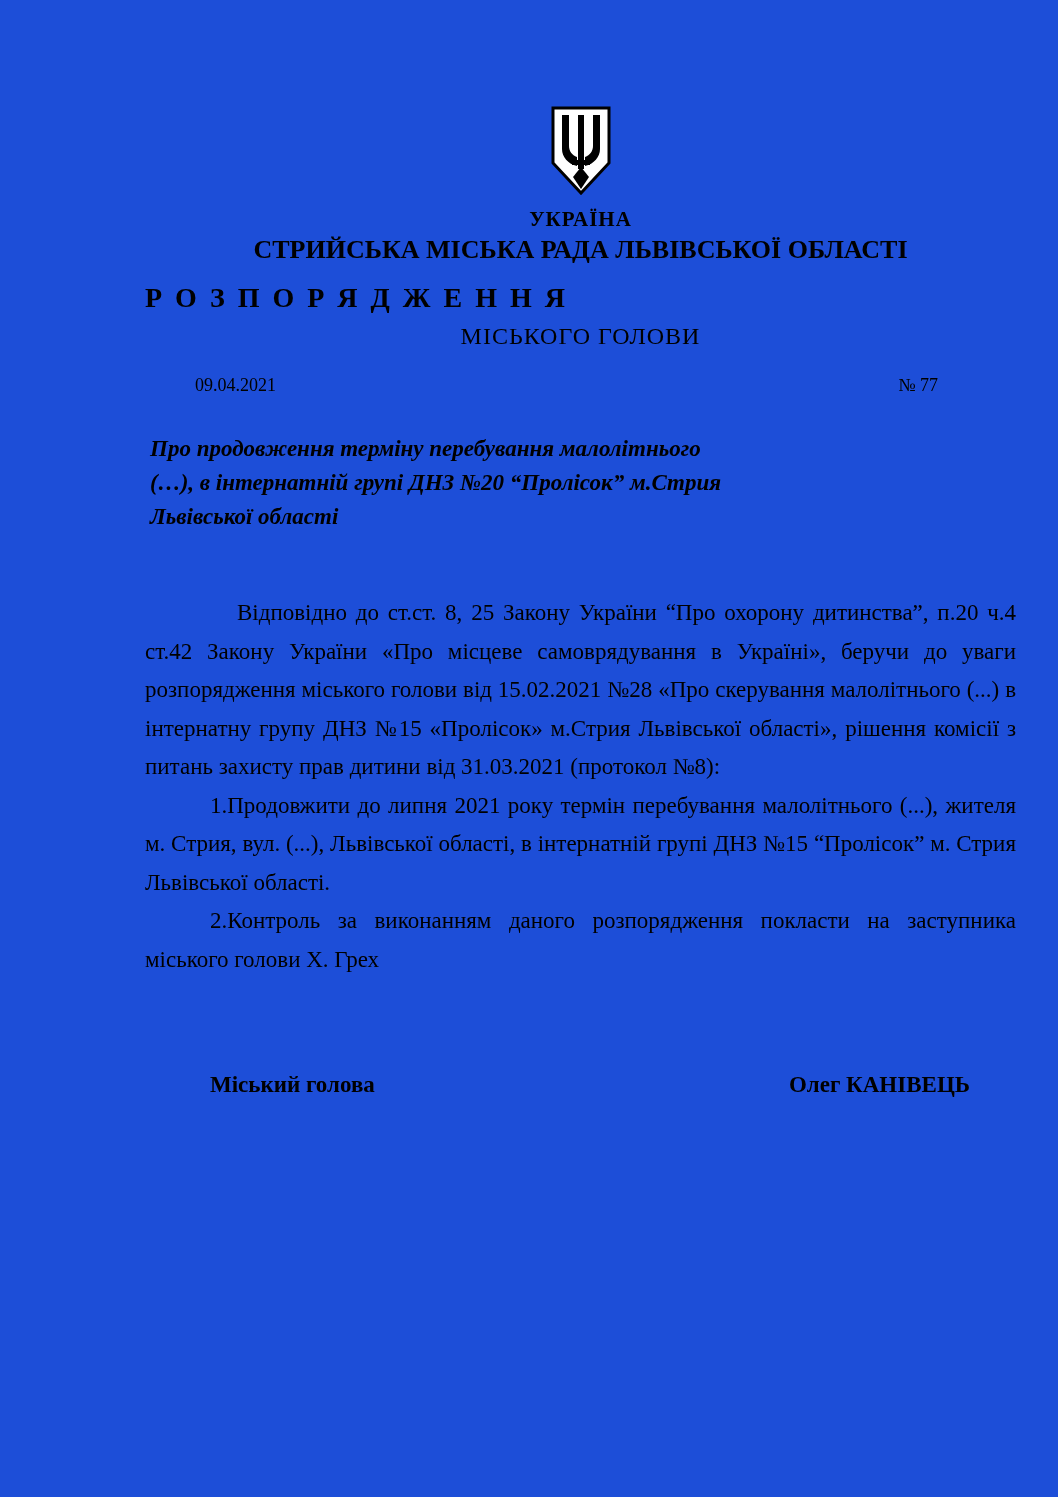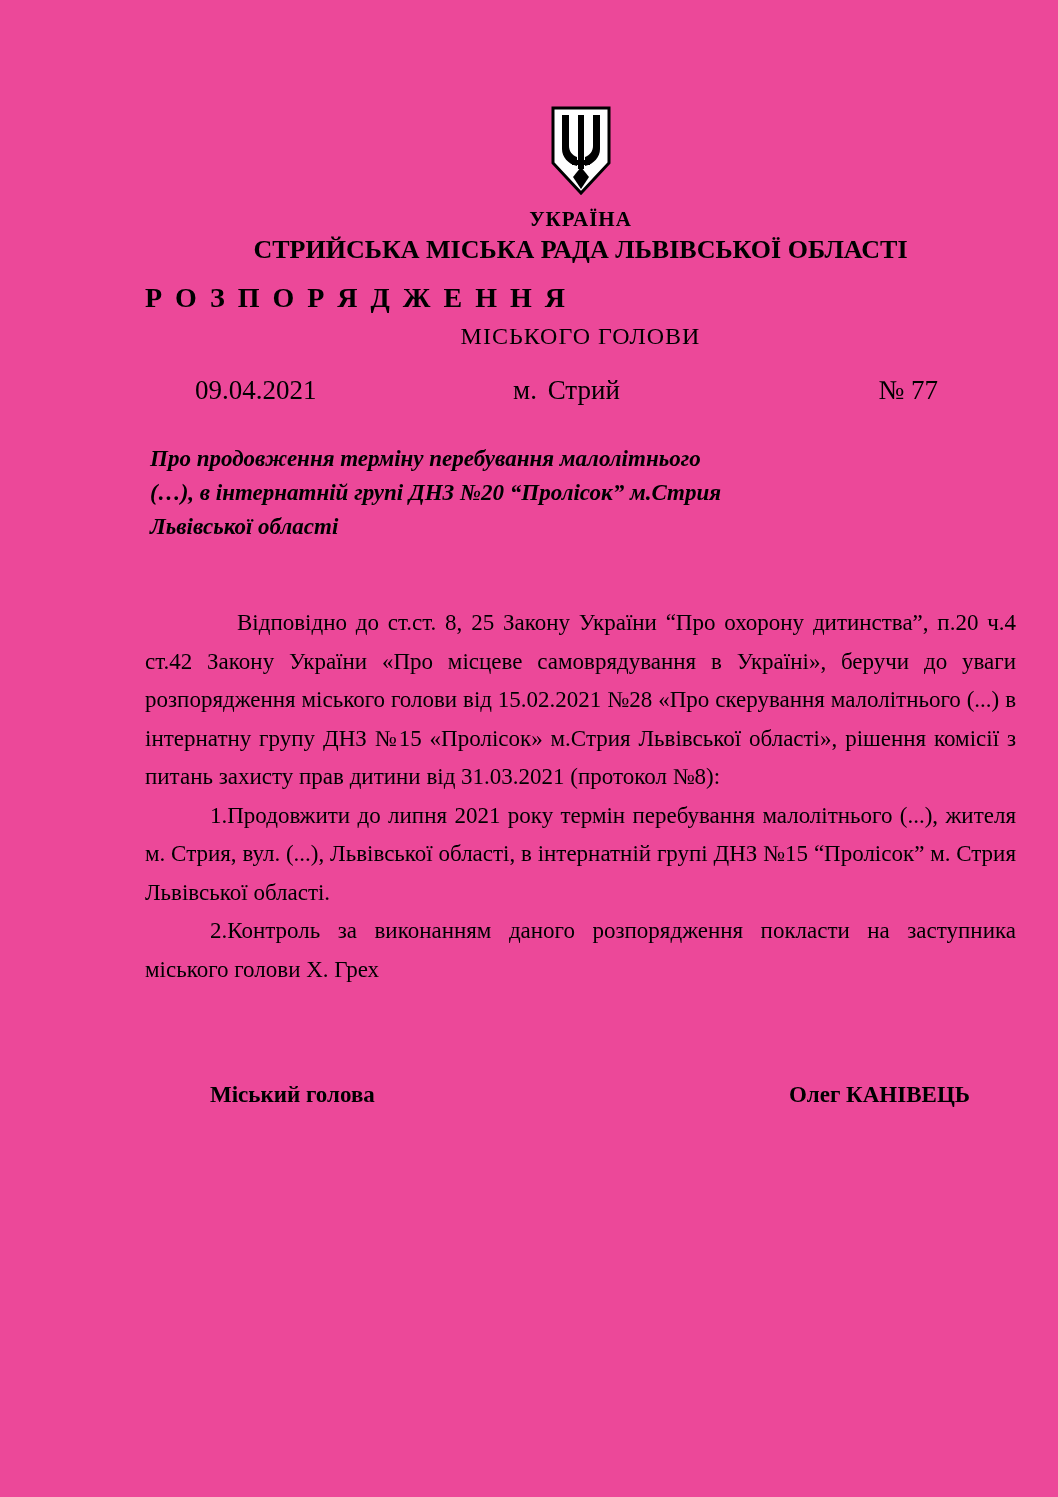--- a/index.html
+++ b/index.html
@@ -4,21 +4,21 @@
 <style>
   html, body {
     margin: 0;
     padding: 0;
     background: #ffffff;
   }
   .page {
     position: relative;
     width: 1058px;
     height: 1497px;
-    background: #ec4899;
+    background: #1d4ed8;
     font-family: "Liberation Serif", "DejaVu Serif", serif;
     color: #000000;
     overflow: hidden;
   }
   .column {
     margin-left: 145px;
     width: 871px;
   }
   .emblem-wrap {
     padding-top: 105px;
@@ -51,21 +51,21 @@
   .doc-subtype {
     margin-top: 9px;
     text-align: center;
     font-size: 24px;
     letter-spacing: 1px;
   }
   .date-line {
     margin-top: 25px;
     display: flex;
     align-items: flex-end;
-    font-size: 27px;
+    font-size: 18px;
   }
   .date-line .date-cell {
     flex: 1 1 0;
     padding-left: 50px;
     text-align: left;
   }
   .date-line .place-cell {
     flex: 1 1 0;
     text-align: center;
     word-spacing: 4px;
@@ -132,21 +132,20 @@
     <div class="country">УКРАЇНА</div>
 
     <div class="council">СТРИЙСЬКА МІСЬКА РАДА ЛЬВІВСЬКОЇ ОБЛАСТІ</div>
 
     <div class="doc-type">Р О З П О Р Я Д Ж Е Н Н Я</div>
 
     <div class="doc-subtype">МІСЬКОГО ГОЛОВИ</div>
 
     <div class="date-line">
       <span class="date-cell">09.04.2021</span>
-      <span class="place-cell">м. Стрий</span>
       <span class="number-cell">№ 77</span>
     </div>
 
     <div class="subject">
       <div>Про продовження терміну перебування малолітнього</div>
       <div>(…), в інтернатній групі ДНЗ №20 “Пролісок” м.Стрия</div>
       <div>Львівської області</div>
     </div>
 
     <div class="body-text">

